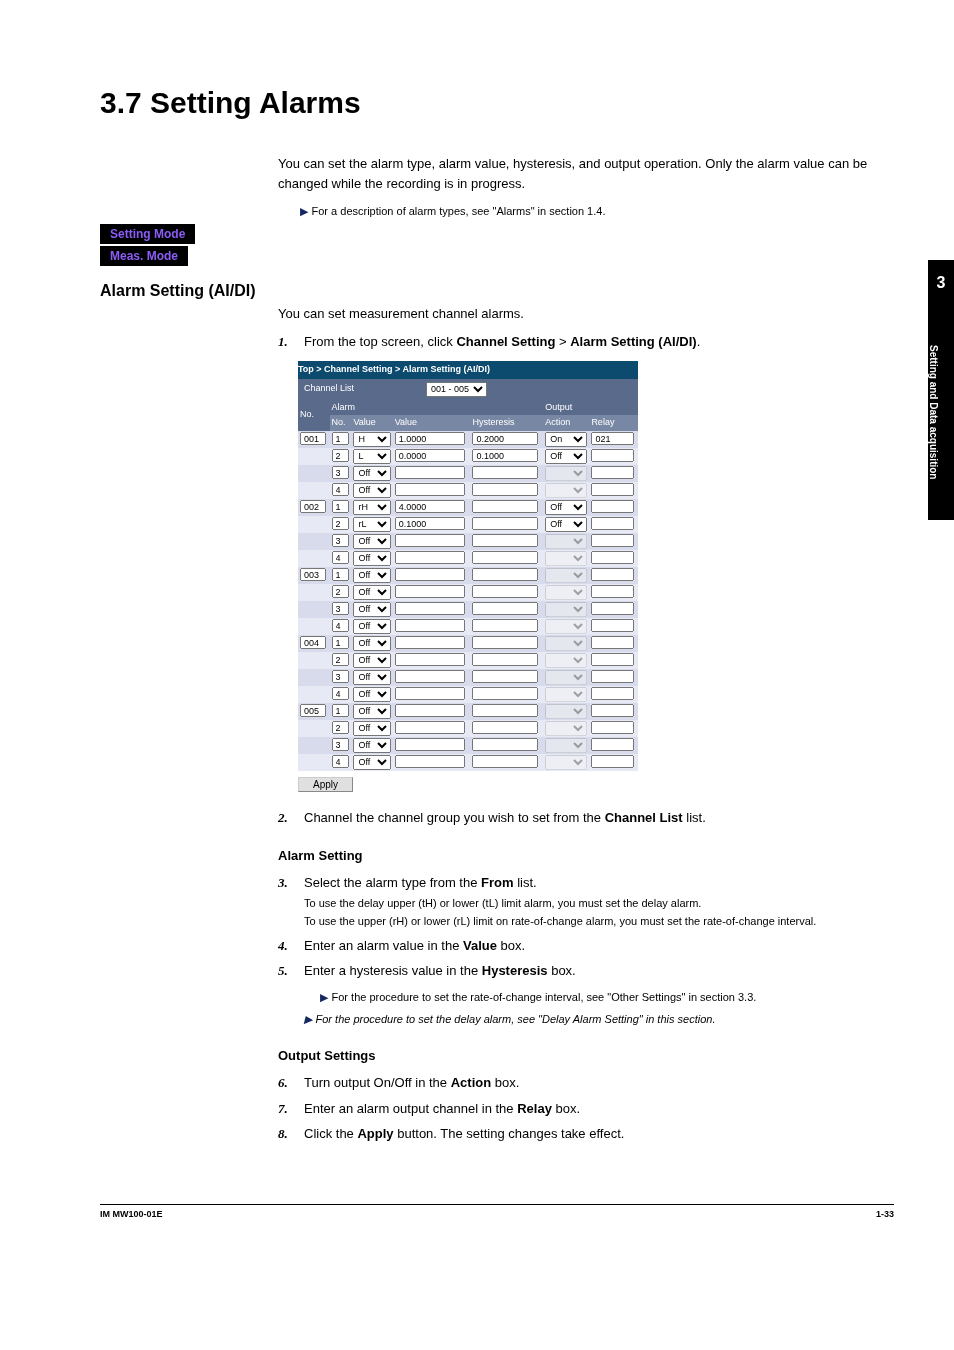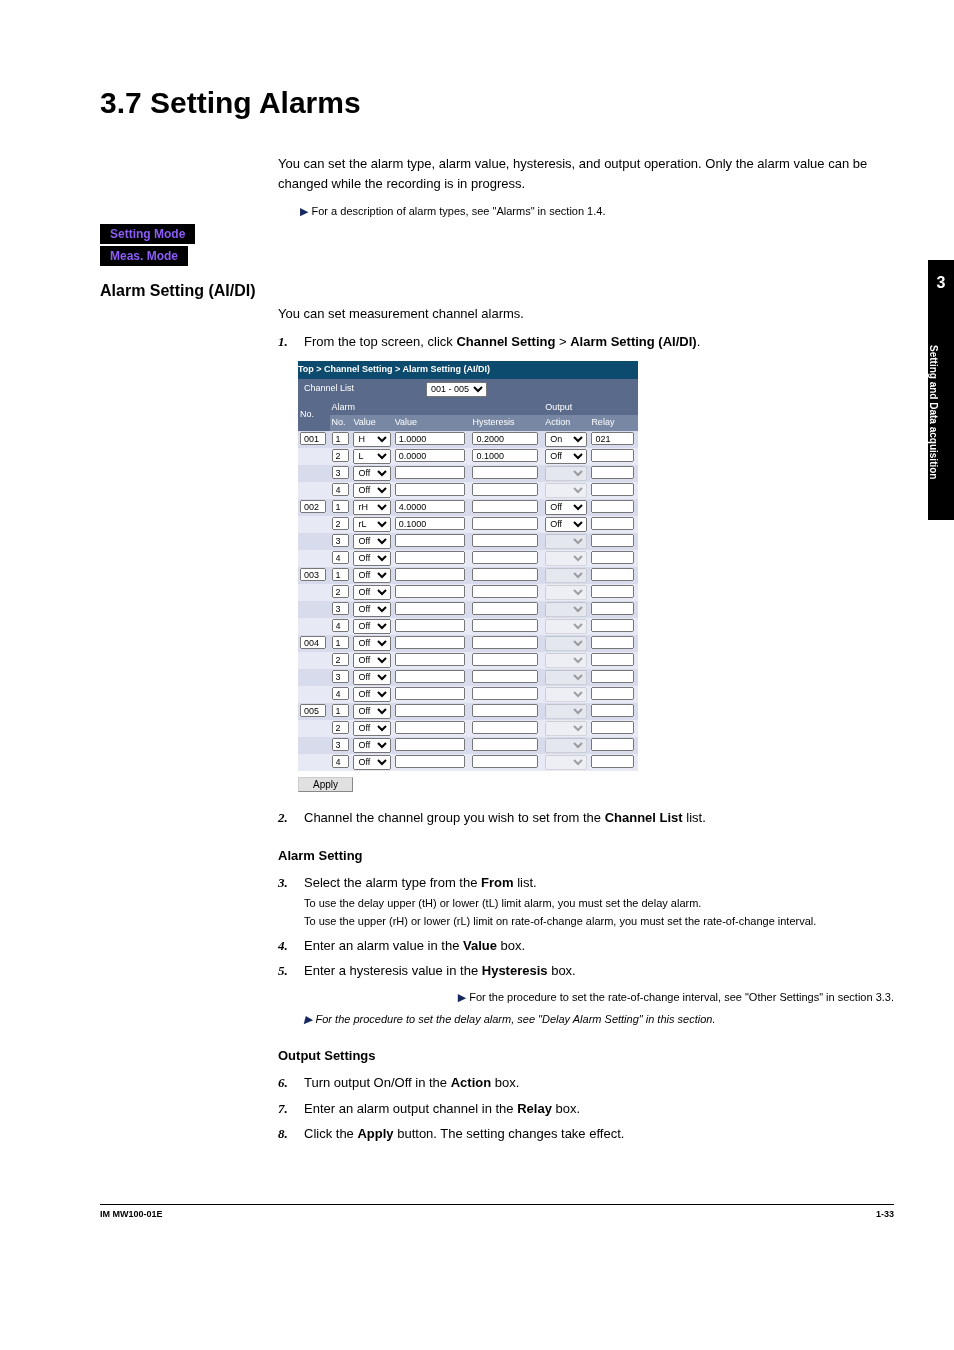--- a/index.html
+++ b/index.html
@@ -479,21 +479,21 @@
       <li>
         <span class="num">4.</span>
         <span>Enter an alarm value in the </span><b>Value</b><span> box.</span>
       </li>
       <li>
         <span class="num">5.</span>
         <span>Enter a hysteresis value in the </span><b>Hysteresis</b><span> box.</span>
       </li>
     </ol>
 
-    <div class="ref" style="margin-left:42px;text-align:right;">
+    <div class="ref" style="margin-left:42px;">
       <span class="tri">▶</span>
       <span>For the procedure to set the rate-of-change interval, see "Other Settings" in section 3.3.</span>
     </div>
     <div class="ref" style="margin-left:26px;font-style:italic;">
       <span class="tri">▶</span>
       <span>For the procedure to set the delay alarm, see "Delay Alarm Setting" in this section.</span>
     </div>
 
     <div class="sub-head">Output Settings</div>
 

